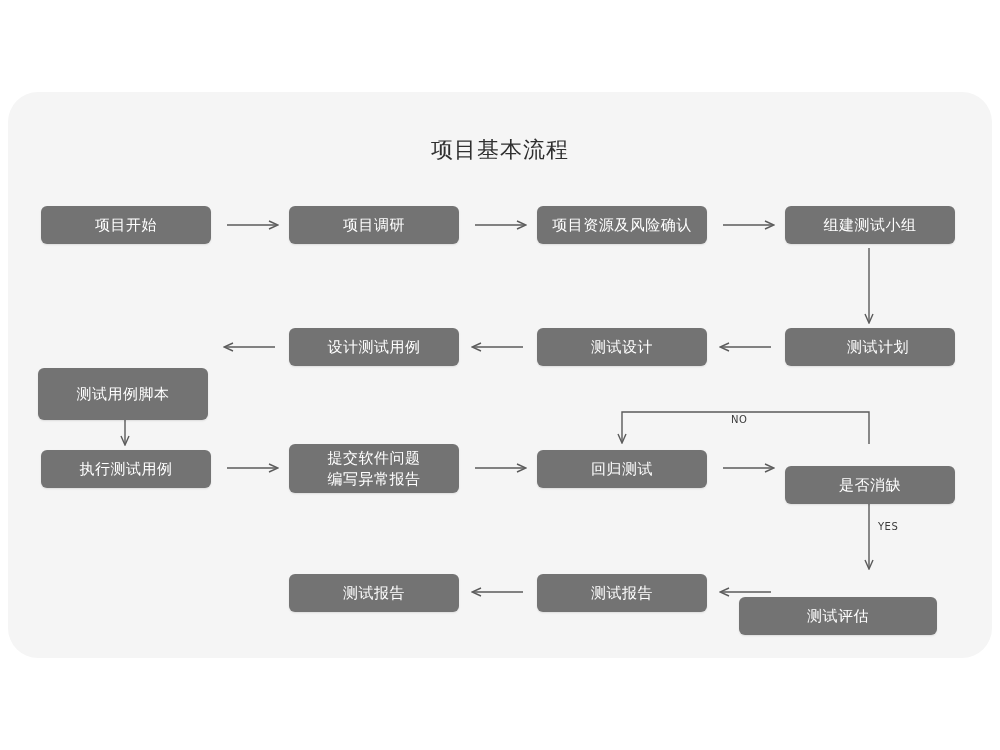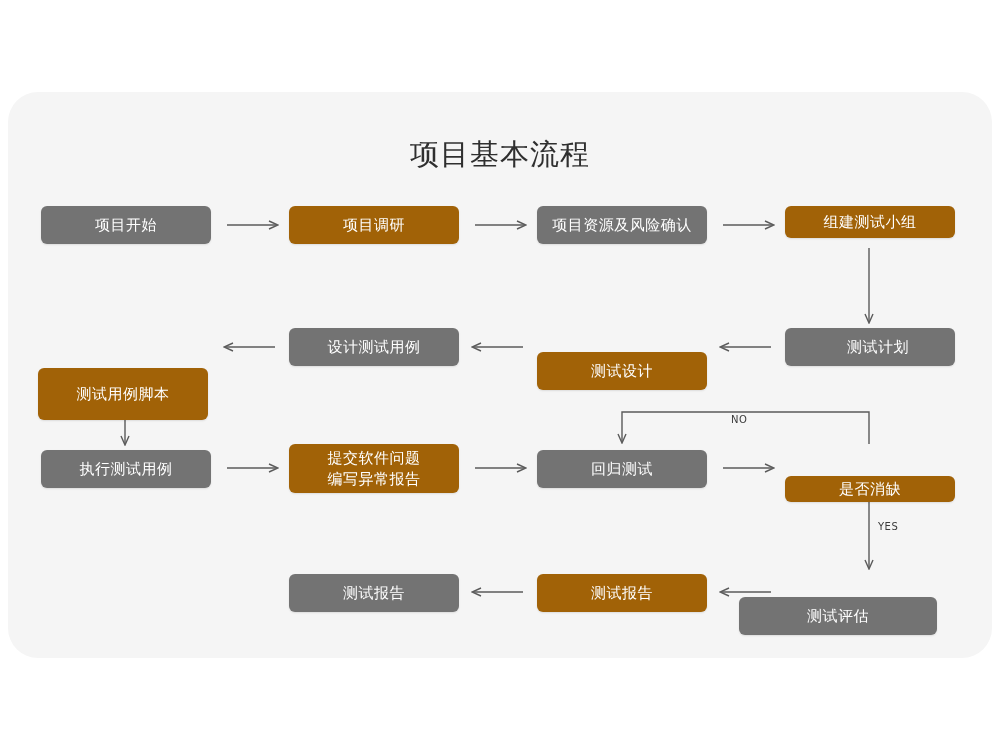--- a/index.html
+++ b/index.html
@@ -30,21 +30,21 @@
     border-radius: 30px;
   }
 
   
   .chart-title {
     position: absolute;
     left: 0;
     top: 135px;
     width: 1000px;
     text-align: center;
-    font-size: 29px;
+    font-size: 22px;
     font-weight: 400;
     color: #2f2f2f;
     letter-spacing: 1px;
   }
 
   
   .connectors {
     position: absolute;
     left: 0;
     top: 0;
@@ -62,21 +62,21 @@
     border-radius: 6px;
     color: #ffffff;
     font-size: 15px;
     line-height: 21px;
     text-align: center;
     letter-spacing: 0.5px;
     white-space: pre-line;
     box-shadow: 0 1px 2px rgba(0,0,0,0.10);
   }
   .node.purple { background: #737373; }
-  .node.gray   { background: #a16207; }
+  .node.gray   { background: #737373; }
 
   
   .edge-label {
     position: absolute;
     font-size: 10px;
     color: #3b3b3b;
     letter-spacing: 0.5px;
   }
 </style>
 </head>
@@ -121,30 +121,30 @@
       <line x1="523" y1="592" x2="473" y2="592"></line>
     </g>
   </svg>
 
   <div class="edge-label" style="left:731px; top:414px;">NO</div>
   <div class="edge-label" style="left:878px; top:521px;">YES</div>
 
   <div class="node purple" style="left:41px;  top:206px; width:170px; height:38px;">项目开始</div>
   <div class="node gray" style="left:289px; top:206px; width:170px; height:38px;">项目调研</div>
   <div class="node purple" style="left:537px; top:206px; width:170px; height:38px;">项目资源及风险确认</div>
-  <div class="node gray" style="left:785px; top:206px; width:170px; height:32px;">组建测试小组</div>
+  <div class="node gray" style="left:785px; top:206px; width:170px; height:38px;">组建测试小组</div>
 
   <div class="node purple" style="left:785px; top:328px; width:170px; height:38px;padding-left:16px;">测试计划</div>
-  <div class="node gray" style="left:537px; top:328px; width:170px; height:38px;margin-top:24px;">测试设计</div>
+  <div class="node gray" style="left:537px; top:328px; width:170px; height:38px;">测试设计</div>
   <div class="node purple" style="left:289px; top:328px; width:170px; height:38px;">设计测试用例</div>
   <div class="node gray" style="left:38px;  top:328px; width:170px; height:52px;margin-top:40px;">测试用例脚本</div>
 
   <div class="node purple" style="left:41px;  top:450px; width:170px; height:38px;">执行测试用例</div>
   <div class="node gray" style="left:289px; top:444px; width:170px; height:49px;">提交软件问题
 编写异常报告</div>
   <div class="node purple" style="left:537px; top:450px; width:170px; height:38px;">回归测试</div>
-  <div class="node gray" style="left:785px; top:476px; width:170px; height:26px;">是否消缺</div>
+  <div class="node gray" style="left:785px; top:466px; width:170px; height:38px;">是否消缺</div>
 
   <div class="node purple" style="left:739px; top:574px; width:198px; height:38px;margin-top:23px;">测试评估</div>
   <div class="node gray" style="left:537px; top:574px; width:170px; height:38px;">测试报告</div>
   <div class="node purple" style="left:289px; top:574px; width:170px; height:38px;">测试报告</div>
 
 </div>
 
 </body></html>

